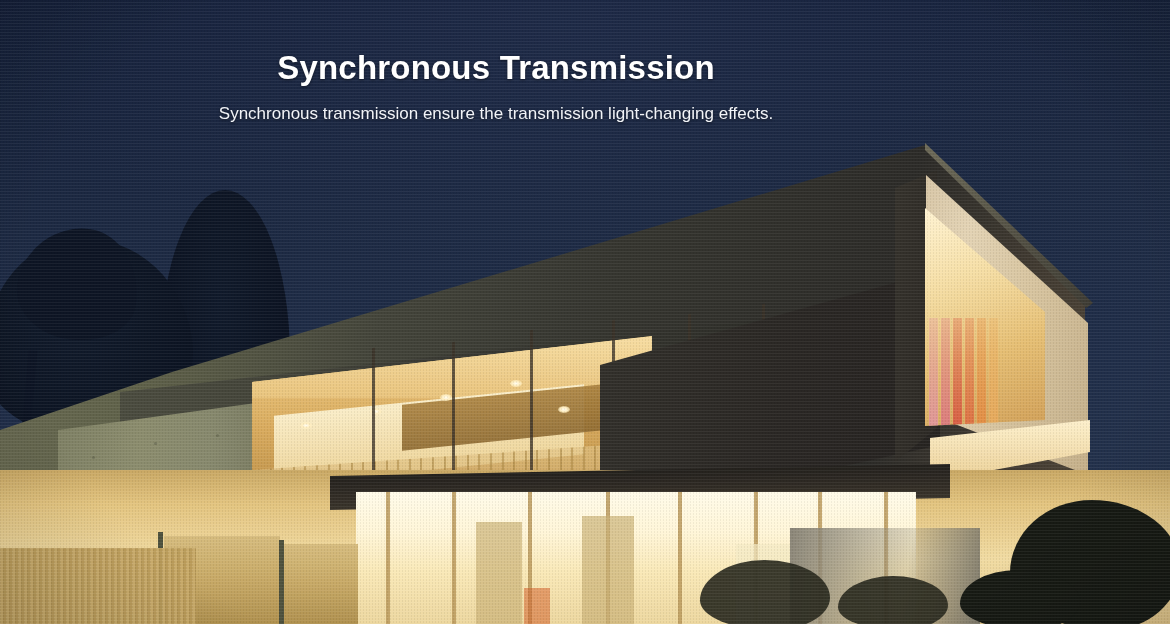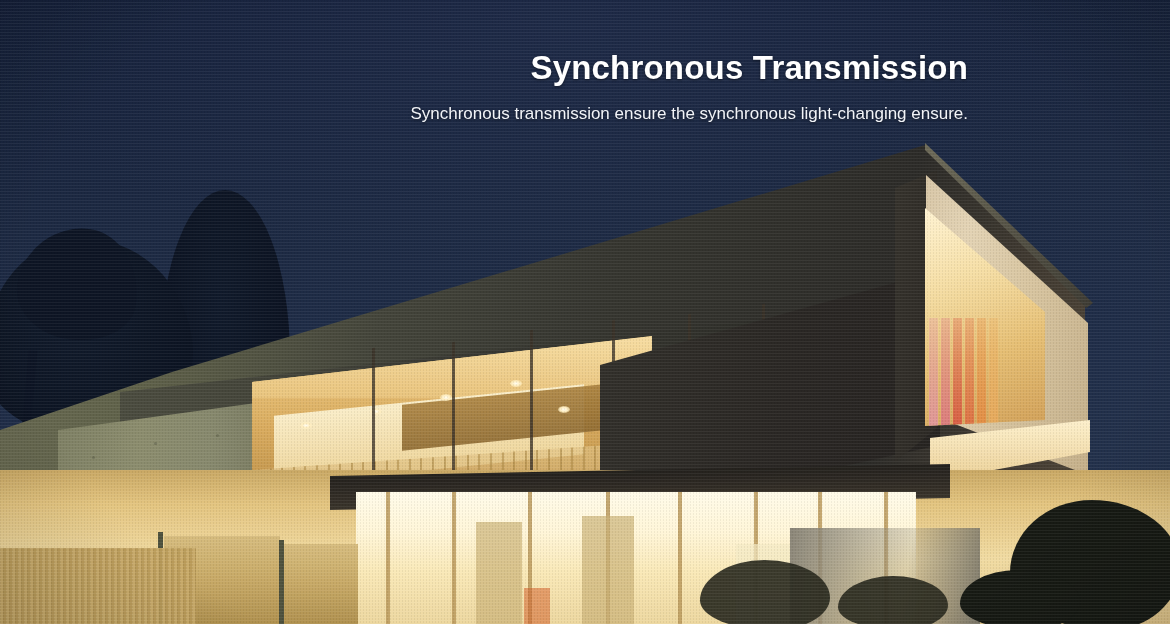--- a/index.html
+++ b/index.html
@@ -333,23 +333,23 @@
     pointer-events: none;
     opacity: .05;
     background-image:
       repeating-linear-gradient(0deg, #ffffff 0 1px, transparent 1px 3px),
       repeating-linear-gradient(90deg, #000000 0 1px, transparent 1px 3px);
   }
 
   
   .text-block {
     position: absolute;
-    left: 8px; top: 46px;
+    left: 16px; top: 46px;
     width: 960px;
-    text-align: right;
+    text-align: center;
     z-index: 30;
   }
   .title {
     margin: 0;
     font-size: 33px;
     font-weight: bold;
     letter-spacing: .2px;
     color: #ffffff;
     font-family: "Liberation Sans", sans-serif;
     text-shadow: 0 1px 3px rgba(0,0,0,.45);
@@ -511,16 +511,16 @@
         <div class="shrub-dark" style="left: 1010px; top: 500px; width: 170px; height: 130px;"></div>
         <div class="shrub-dark" style="left: 960px; top: 570px; width: 120px; height: 60px;"></div>
       </div>
   </div>
 
   <div class="vignette"></div>
   <div class="noise"></div>
 
   <div class="text-block">
     <h1 class="title">Synchronous Transmission</h1>
-    <p class="subtitle">Synchronous transmission ensure the synchronous light-changing ensure.</p>
+    <p class="subtitle">Synchronous transmission ensure the transmission light-changing effects.</p>
   </div>
 
 </div>
 
 </body></html>

